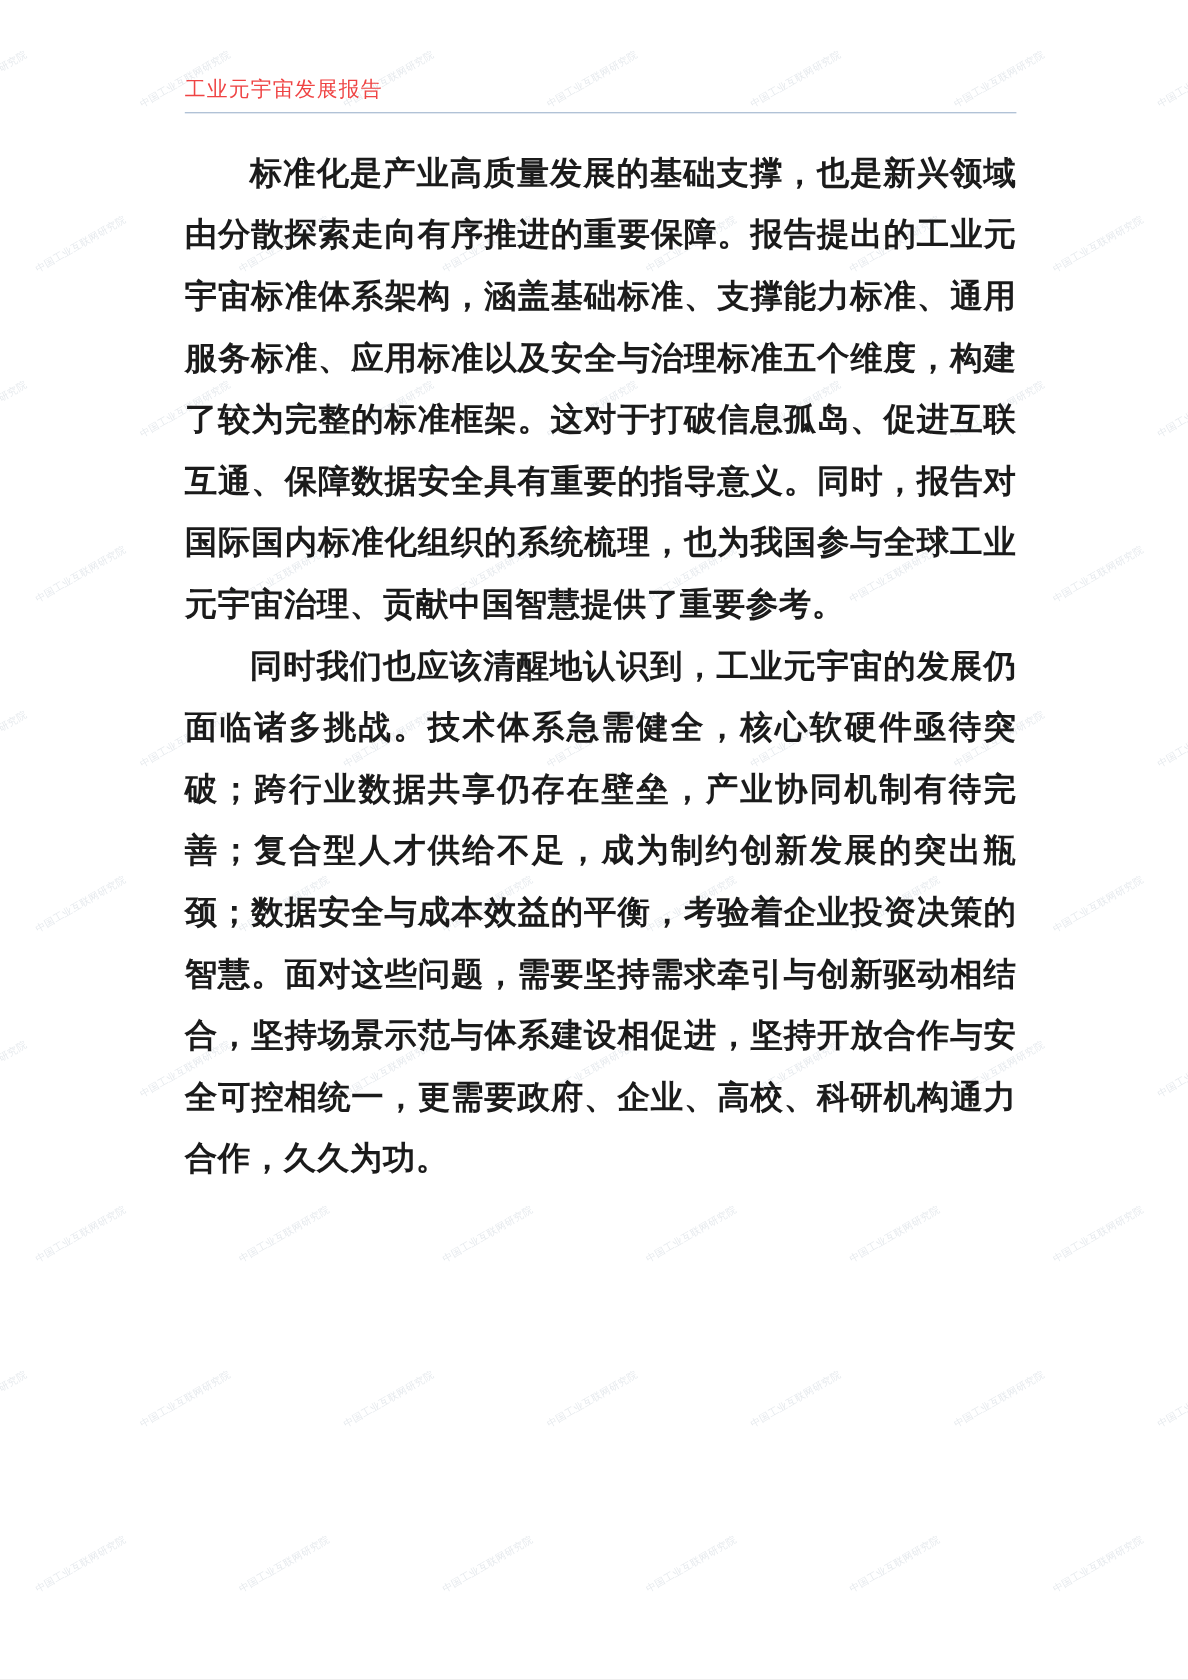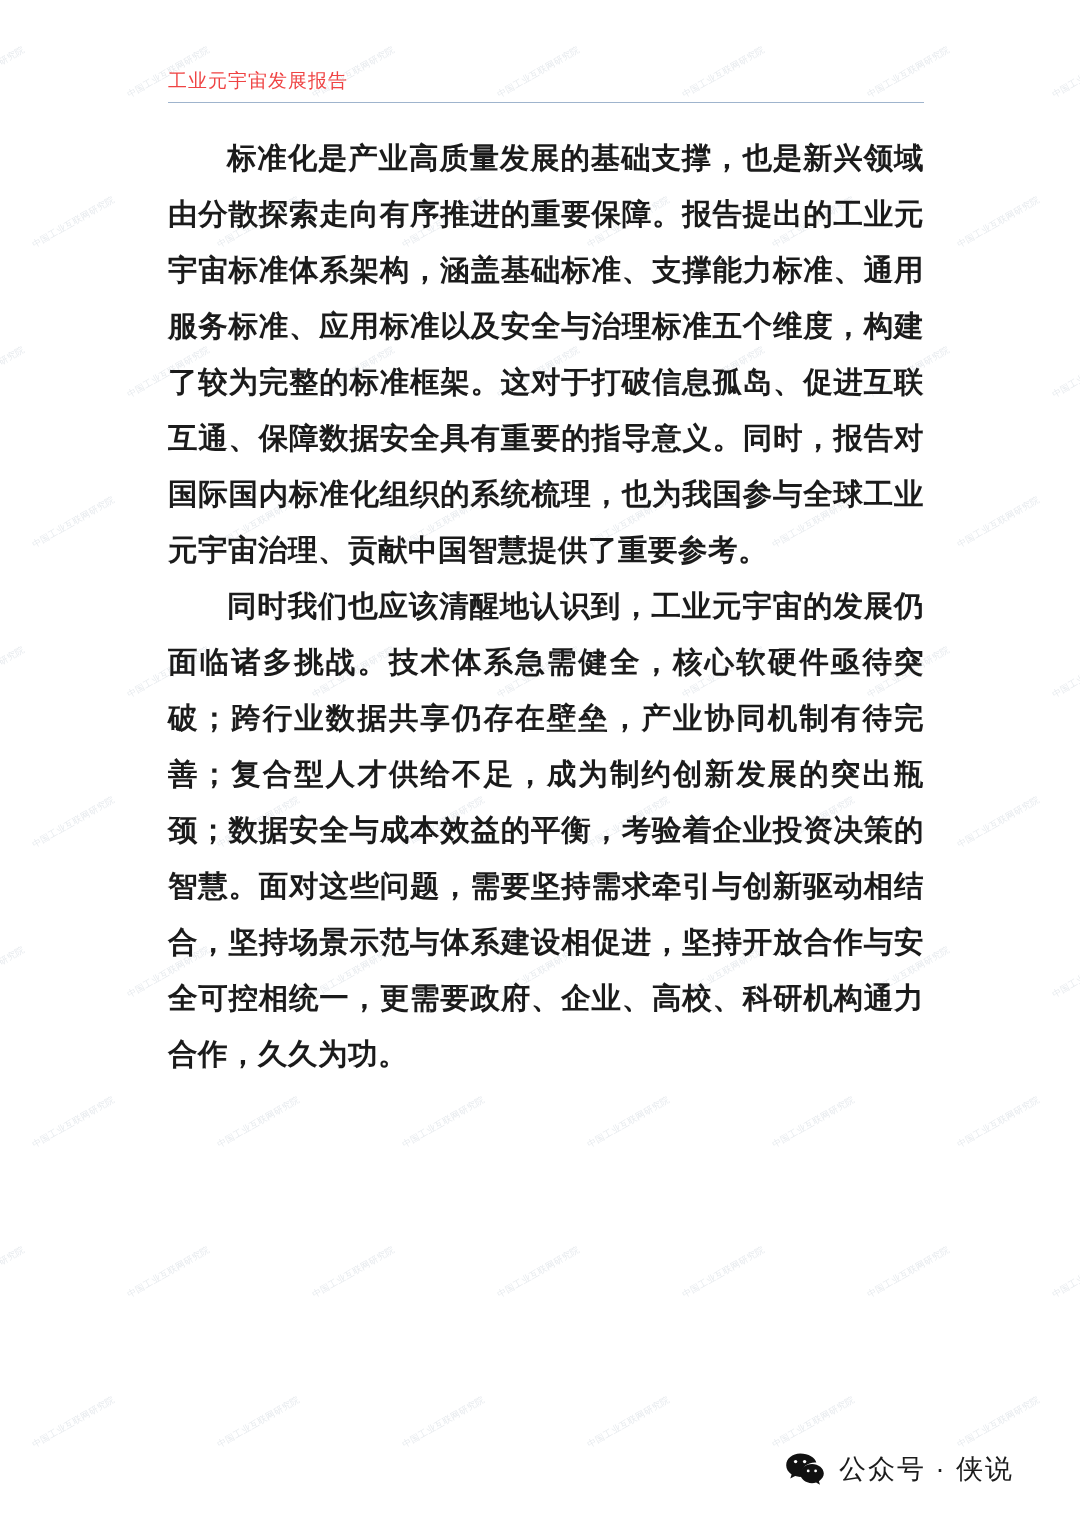--- a/index.html
+++ b/index.html
@@ -175,28 +175,15 @@
     <div class="header">
       <div class="header-title">工业元宇宙发展报告</div>
       <div class="header-rule"></div>
     </div>
 
     <div class="content">
       <p class="para indent">标准化是产业高质量发展的基础支撑，也是新兴领域由分散探索走向有序推进的重要保障。报告提出的工业元宇宙标准体系架构，涵盖基础标准、支撑能力标准、通用服务标准、应用标准以及安全与治理标准五个维度，构建了较为完整的标准框架。这对于打破信息孤岛、促进互联互通、保障数据安全具有重要的指导意义。同时，报告对国际国内标准化组织的系统梳理，也为我国参与全球工业元宇宙治理、贡献中国智慧提供了重要参考。</p>
       <p class="para indent">同时我们也应该清醒地认识到，工业元宇宙的发展仍面临诸多挑战。技术体系急需健全，核心软硬件亟待突破；跨行业数据共享仍存在壁垒，产业协同机制有待完善；复合型人才供给不足，成为制约创新发展的突出瓶颈；数据安全与成本效益的平衡，考验着企业投资决策的智慧。面对这些问题，需要坚持需求牵引与创新驱动相结合，坚持场景示范与体系建设相促进，坚持开放合作与安全可控相统一，更需要政府、企业、高校、科研机构通力合作，久久为功。</p>
     </div>
 
-    <div class="footer-badge">
-      <span class="wechat-icon">
-        <svg width="40" height="34" viewBox="0 0 40 34" xmlns="http://www.w3.org/2000/svg">
-          <path d="M15.2 1.6C7.4 1.6 1.2 6.8 1.2 13.2c0 3.7 2.1 7 5.4 9.2l-1.3 4.2 4.8-2.5c1.6.5 3.3.8 5.1.8.5 0 1 0 1.5-.1-.3-1-.5-2-.5-3.1 0-6.2 6.1-11.2 13.6-11.2.5 0 1 0 1.5.1C30.2 5.7 23.5 1.6 15.2 1.6z" fill="#111111"></path>
-          <circle cx="10.6" cy="9.6" r="1.7" fill="#ffffff"></circle>
-          <circle cx="19.6" cy="9.6" r="1.7" fill="#ffffff"></circle>
-          <path d="M38.8 21.6c0-5.3-5.3-9.6-11.8-9.6s-11.8 4.3-11.8 9.6 5.3 9.6 11.8 9.6c1.4 0 2.8-.2 4.1-.6l3.9 2.1-1.1-3.5c2.9-1.8 4.9-4.6 4.9-7.6z" fill="#111111"></path>
-          <circle cx="23.2" cy="18.9" r="1.4" fill="#ffffff"></circle>
-          <circle cx="30.6" cy="18.9" r="1.4" fill="#ffffff"></circle>
-        </svg>
-      </span>
-      <span class="footer-text">公众号 · 侠说</span>
-    </div>
 
   </div>
 </div>
 
 </body></html>

